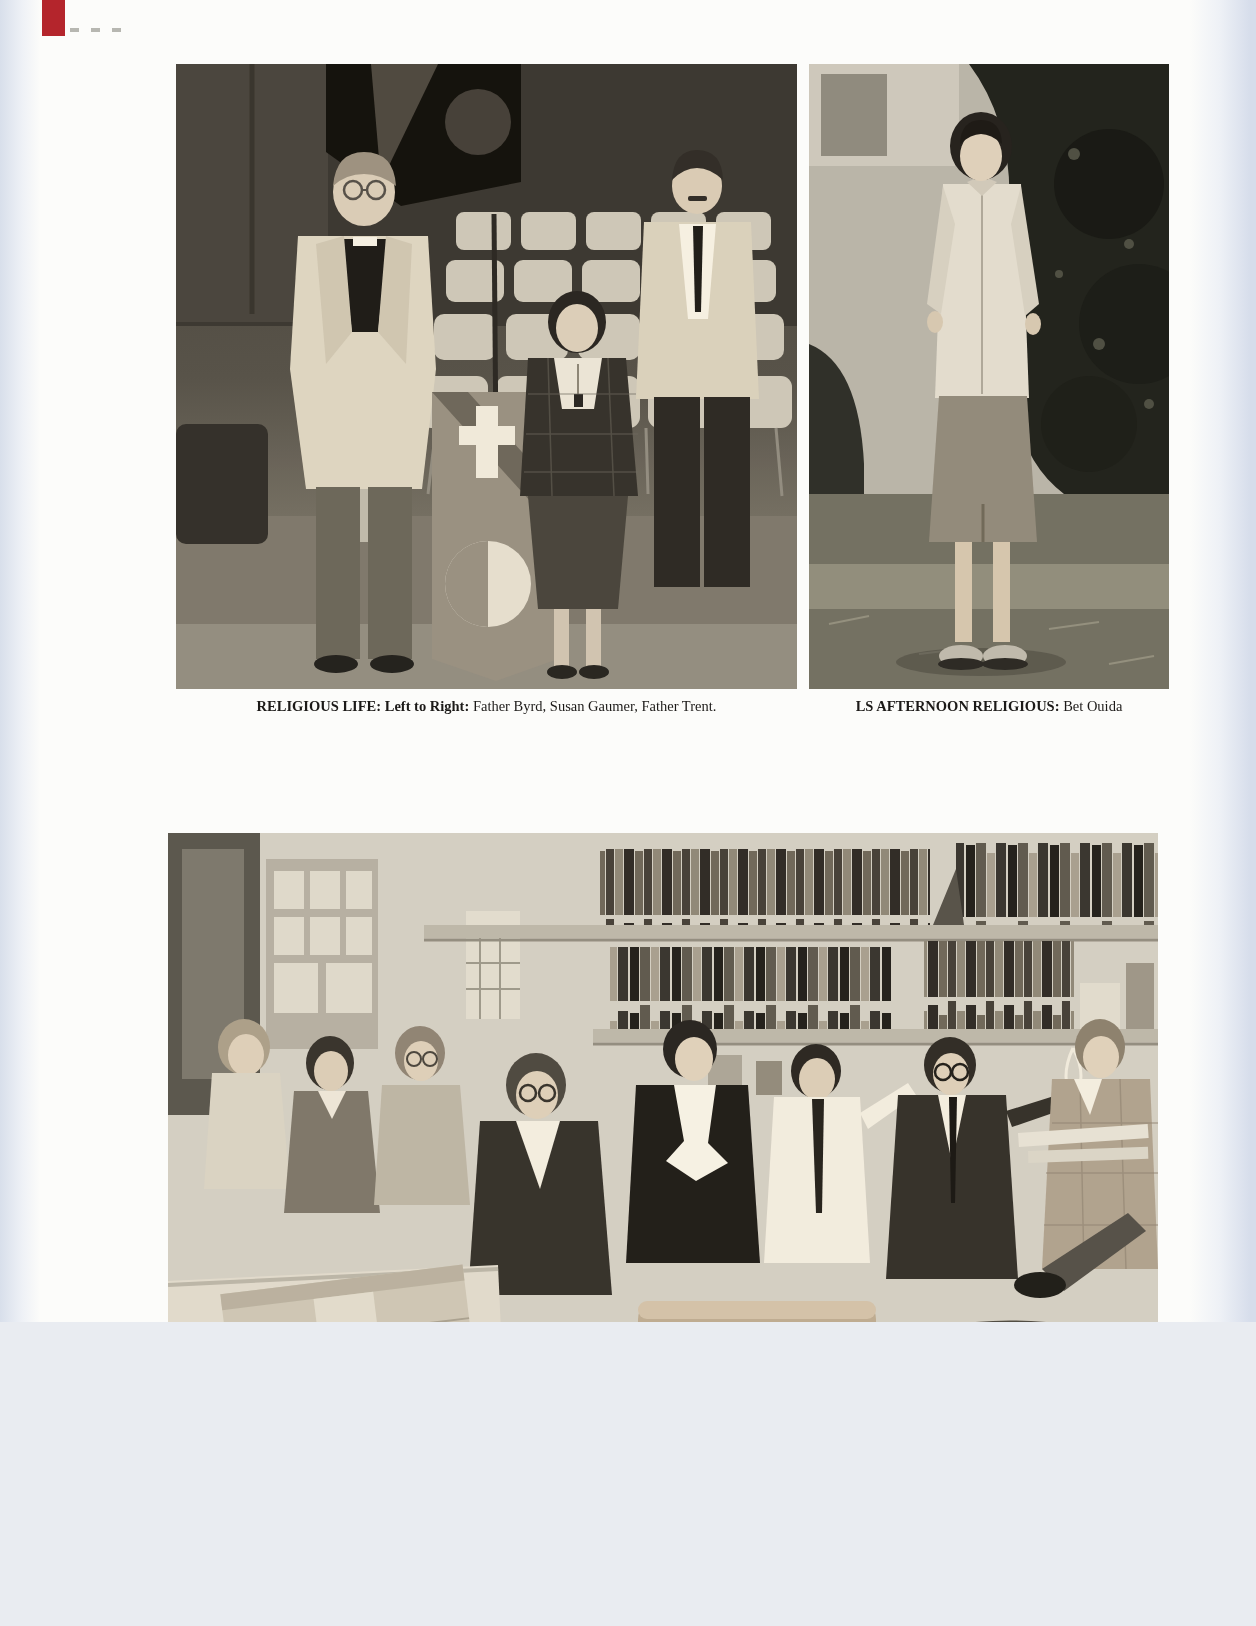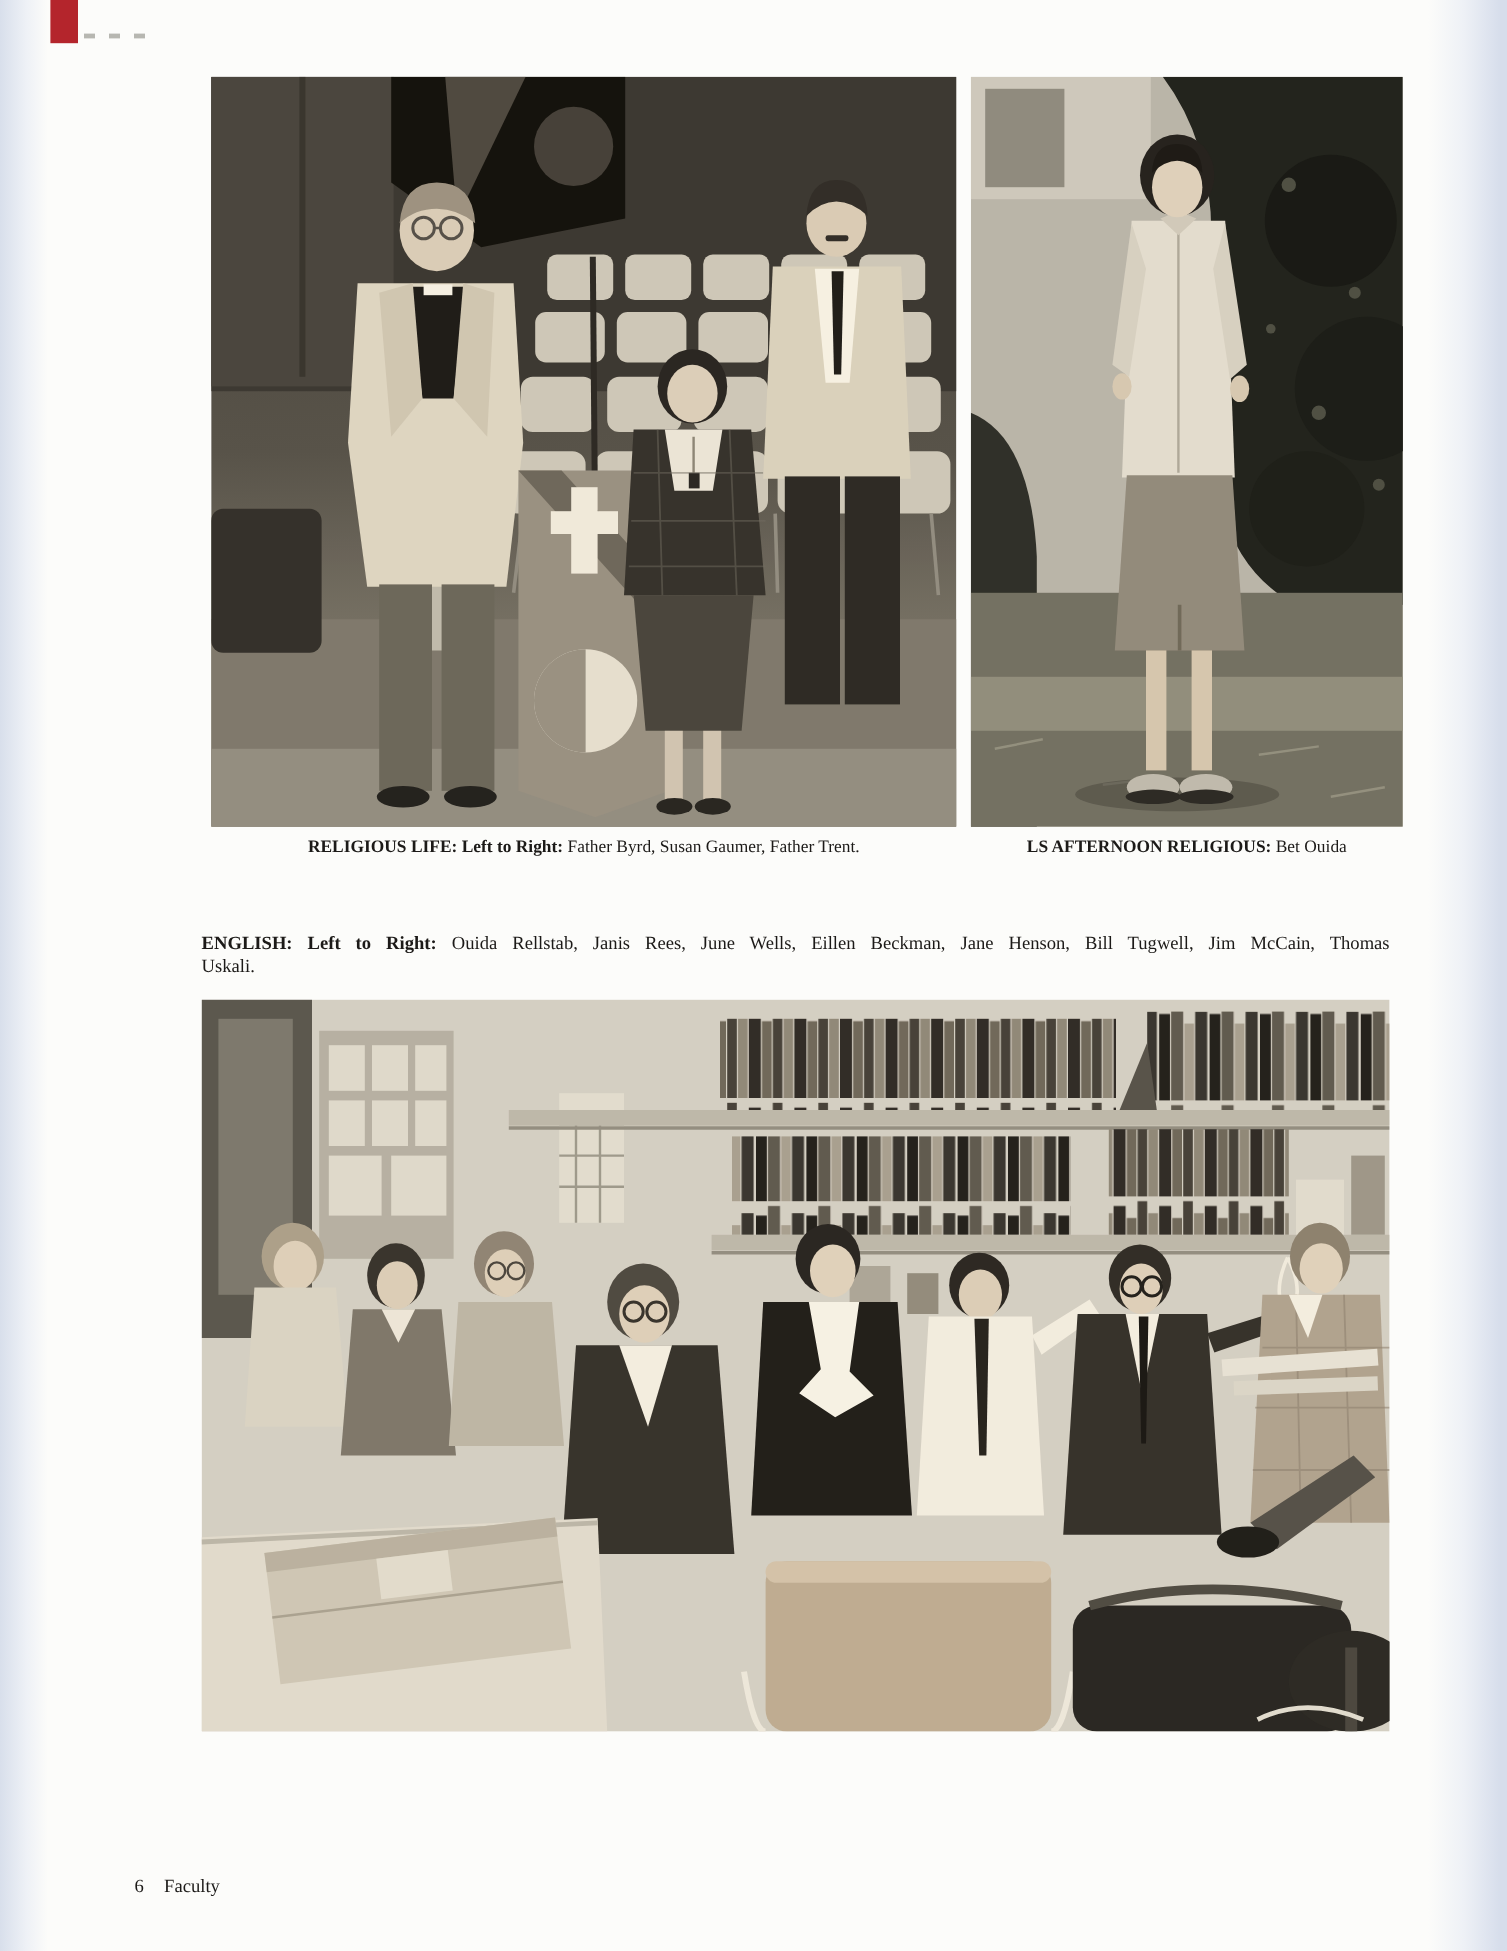--- a/index.html
+++ b/index.html
@@ -2,21 +2,21 @@
 <html><head>
 <meta charset="utf-8">
 <style>
   html,body{margin:0;padding:0;}
   body{
     width:1256px;height:1626px;
     font-family:"Liberation Serif","DejaVu Serif",serif;
     background:#e9ecf1;
   }
   .page{
-    position:relative;width:1256px;height:1626px;overflow:hidden;
+    position:relative;width:1256px;height:1322px;overflow:hidden;
     background:#fcfcfa;color:#1c1a18;
   }
   .edge{position:absolute;top:0;height:100%;pointer-events:none;}
   .edge-left{left:0;width:40px;
     background:linear-gradient(90deg,#d8dfeb 0%,#eef1f6 55%,rgba(255,255,255,0) 100%);}
   .edge-right{right:0;width:66px;
     background:linear-gradient(270deg,#d6ddeb 8%,#eef1f6 55%,rgba(255,255,255,0) 100%);}
   .red-tab{position:absolute;left:42px;top:0;width:23px;height:36px;background:#b4252c;}
   .scan-dashes{position:absolute;left:70px;top:28px;width:60px;height:4px;
     background:repeating-linear-gradient(90deg,#b7b7b1 0 9px,rgba(0,0,0,0) 9px 21px);}
@@ -202,27 +202,20 @@
   <figcaption class="cap cap-1">
     <span class="b">RELIGIOUS LIFE: Left to Right:</span>
     <span>Father Byrd, Susan Gaumer, Father Trent.</span>
   </figcaption>
 
   <figcaption class="cap cap-2">
     <span class="b">LS AFTERNOON RELIGIOUS:</span>
     <span>Bet Ouida</span>
   </figcaption>
 
-  <div class="eng-cap">
-    <div class="l1">
-      <span class="b">ENGLISH: Left to Right:</span>
-      <span>Ouida Rellstab, Janis Rees, June Wells, Eillen Beckman, Jane Henson, Bill Tugwell, Jim McCain, Thomas</span>
-    </div>
-    <div class="l2">Uskali.</div>
-  </div>
 
   <figure class="photo-3">
     <svg viewBox="0 0 990 610" preserveAspectRatio="none">
       <defs>
         <pattern id="bk1" width="38" height="82" patternUnits="userSpaceOnUse">
           <rect x="0" y="8" width="10" height="74" fill="#322e28"></rect>
           <rect x="11" y="18" width="8" height="64" fill="#6e675a"></rect>
           <rect x="20" y="4" width="8" height="78" fill="#47423a"></rect>
           <rect x="29" y="14" width="8" height="68" fill="#8d8678"></rect>
         </pattern>

